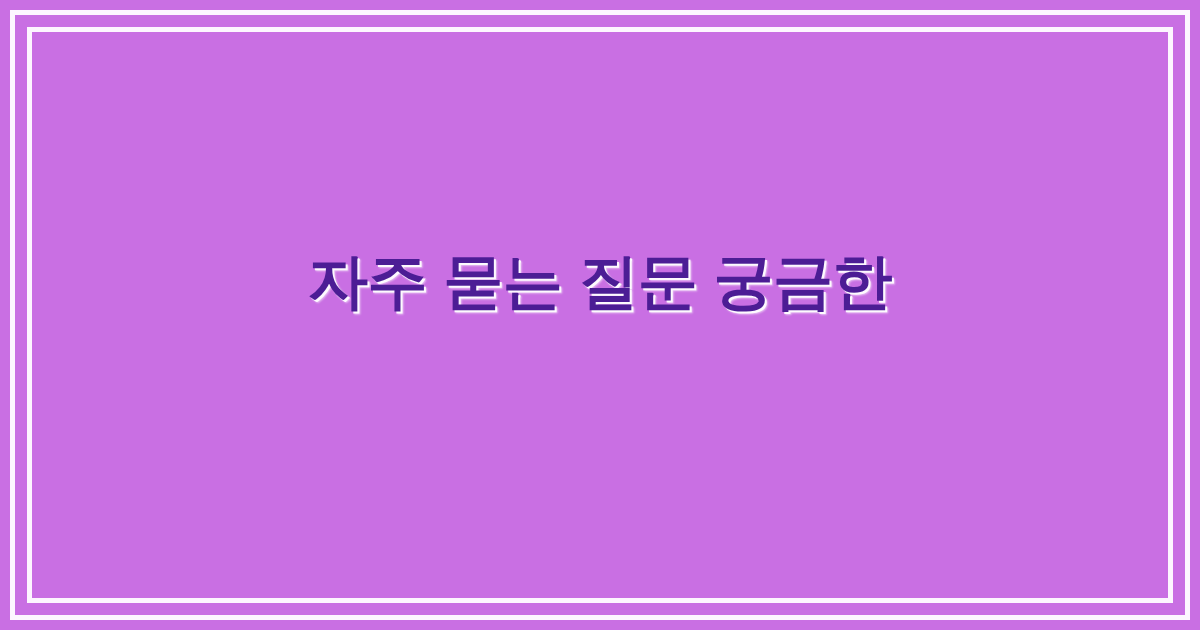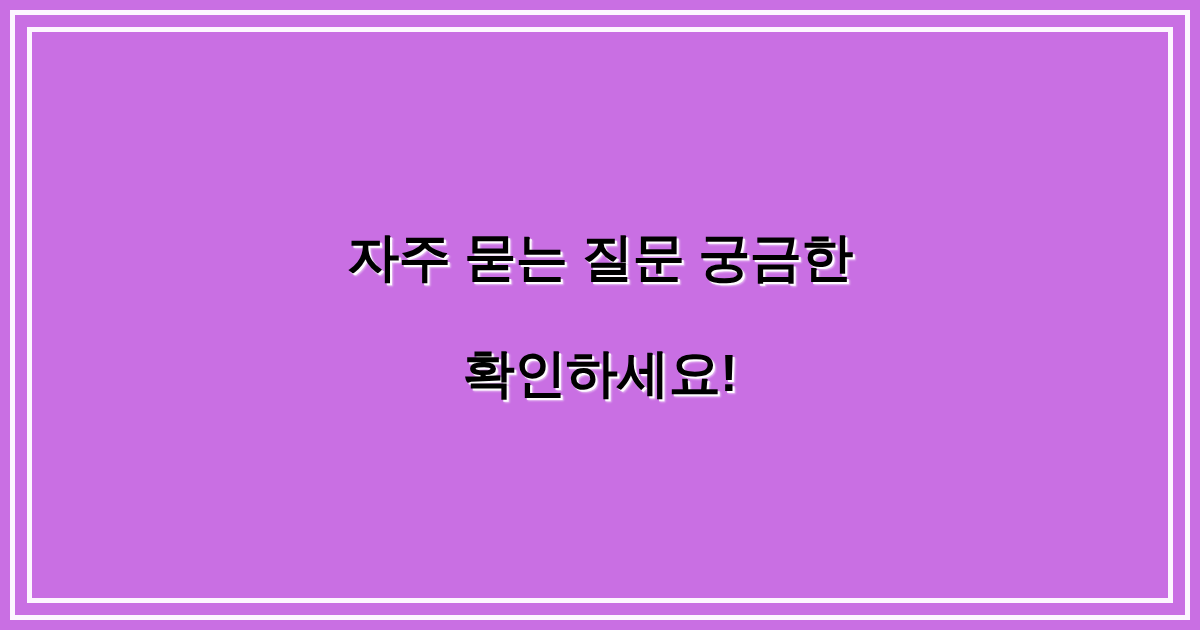--- a/index.html
+++ b/index.html
@@ -64,41 +64,40 @@
     align-items: center;
     justify-content: center;
     box-sizing: border-box;
     padding: 0 110px;
   }
 
   .title {
     margin: 0;
     width: 100%;
     text-align: center;
-    font-size: 52px;
+    font-size: 60px;
     line-height: 1.12;
     font-weight: 700;
     letter-spacing: -0.5px;
-    color: #000000;
+    color: #4c1d95;
     text-shadow:
       2px 2px 0 rgba(255, 255, 255, 0.92),
       3px 3px 2px rgba(255, 255, 255, 0.55);
     word-break: keep-all;
   }
 </style>
 </head>
 <body>
 
 <div class="thumb-card">
 
   <div class="frame frame-outer"></div>
   <div class="frame frame-inner"></div>
 
   <div class="content">
     <h1 class="title">
       <span>자주 묻는 질문 궁금한</span>
       <br>
       <br>
-      <span>확인하세요!</span>
     </h1>
   </div>
 
 </div>
 
 </body></html>

